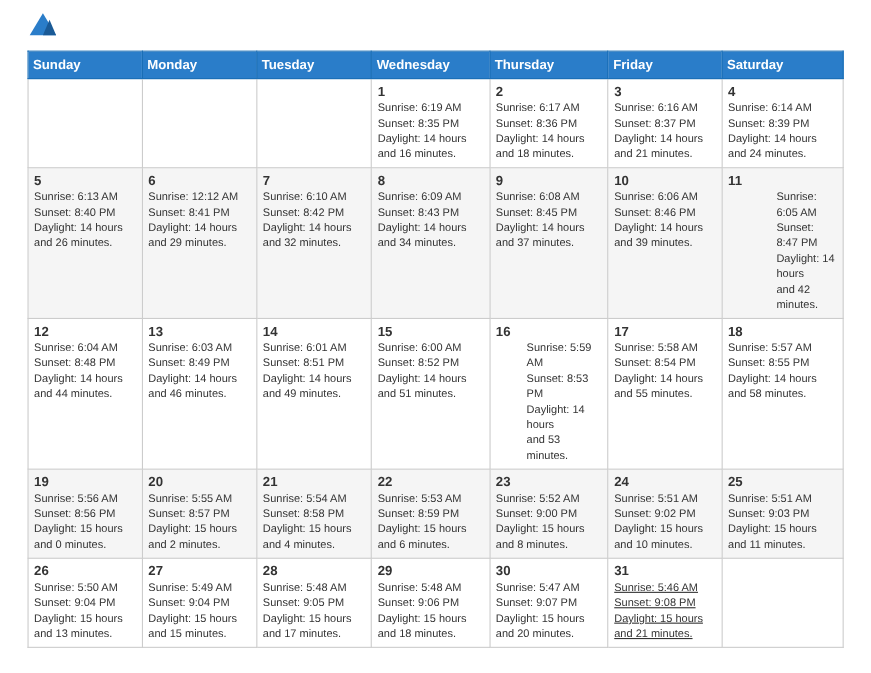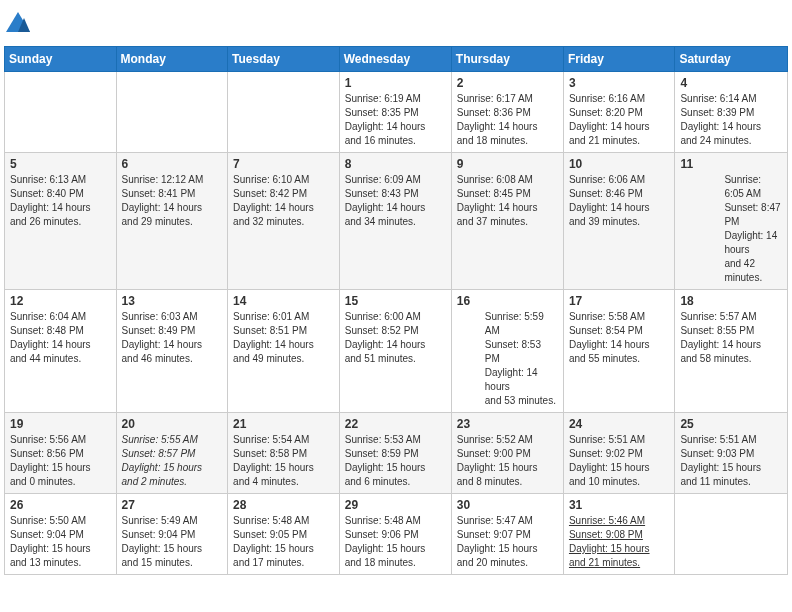--- a/index.html
+++ b/index.html
@@ -6,21 +6,21 @@
     body {
       font-family: Arial, Helvetica, sans-serif;
       background: #fff;
       width: 792px;
       min-height: 612px;
       padding: 0;
     }
     .page {
       width: 792px;
       background: #fff;
-      padding: 10px 4px;
+      padding: 10px 25px;
     }
     .header-row {
       display: flex;
       justify-content: space-between;
       align-items: flex-start;
       margin-bottom: 8px;
     }
     .logo {
       display: flex;
       align-items: center;
@@ -148,21 +148,21 @@
           <td>
             <span class="day-num">2</span>
             <div class="day-info" style="white-space: pre-line;">Sunrise: 6:17 AM
 Sunset: 8:36 PM
 Daylight: 14 hours
 and 18 minutes.</div>
           </td>
           <td>
             <span class="day-num">3</span>
             <div class="day-info" style="white-space: pre-line;">Sunrise: 6:16 AM
-Sunset: 8:20 PM
+Sunset: 8:37 PM
 Daylight: 14 hours
 and 21 minutes.</div>
           </td>
           <td>
             <span class="day-num">4</span>
             <div class="day-info" style="white-space: pre-line;">Sunrise: 6:14 AM
 Sunset: 8:39 PM
 Daylight: 14 hours
 and 24 minutes.</div>
           </td>
@@ -272,21 +272,21 @@
         <tr>
           <td>
             <span class="day-num">19</span>
             <div class="day-info" style="white-space: pre-line;">Sunrise: 5:56 AM
 Sunset: 8:56 PM
 Daylight: 15 hours
 and 0 minutes.</div>
           </td>
           <td>
             <span class="day-num">20</span>
-            <div class="day-info" style="white-space: pre-line; font-style: italic;">Sunrise: 5:55 AM
+            <div class="day-info" style="white-space: pre-line;">Sunrise: 5:55 AM
 Sunset: 8:57 PM
 Daylight: 15 hours
 and 2 minutes.</div>
           </td>
           <td>
             <span class="day-num">21</span>
             <div class="day-info" style="white-space: pre-line;">Sunrise: 5:54 AM
 Sunset: 8:58 PM
 Daylight: 15 hours
 and 4 minutes.</div>

